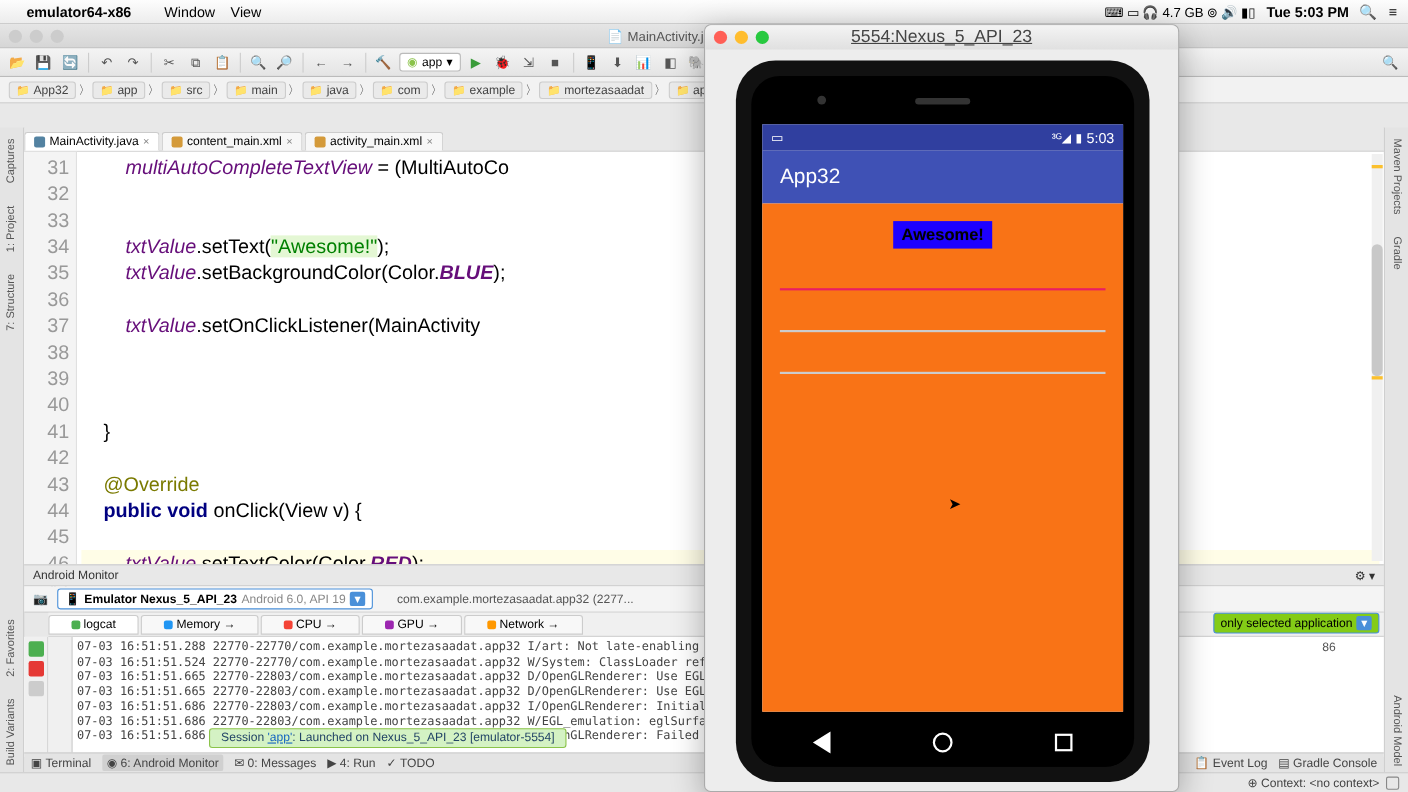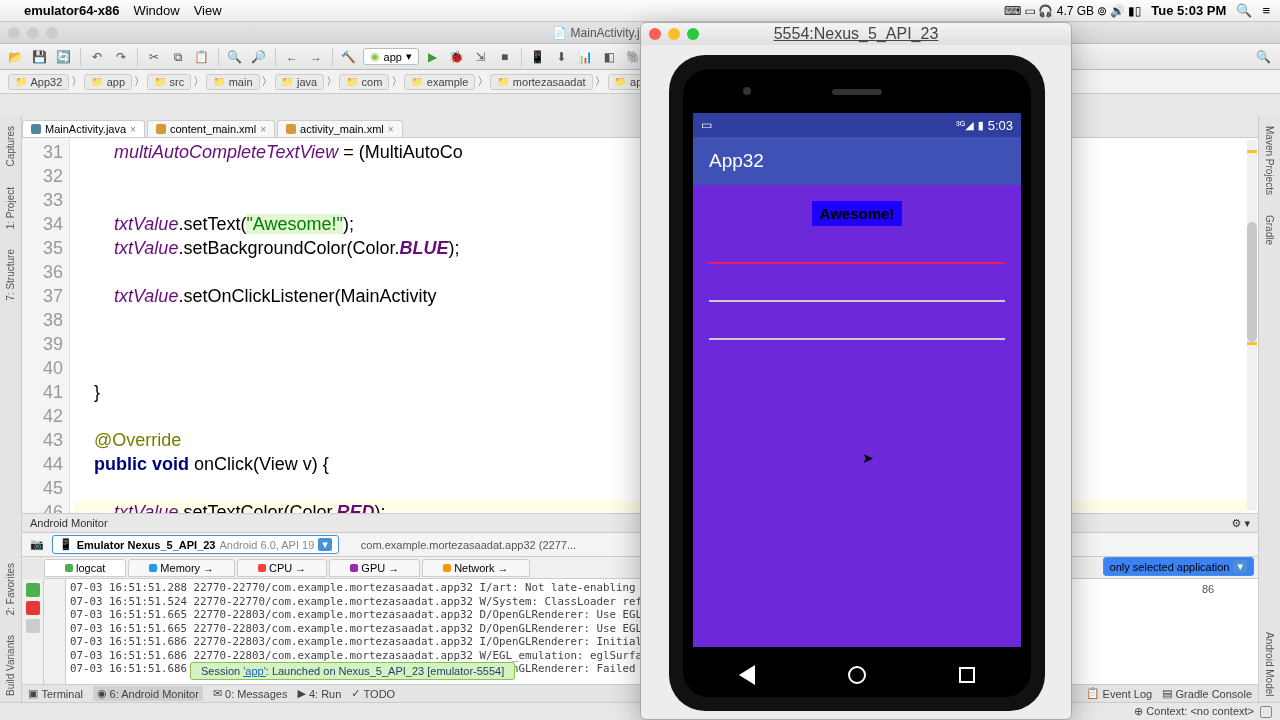--- a/index.html
+++ b/index.html
@@ -1,21 +1,21 @@
 <!DOCTYPE html>
 <html><head>
 <meta charset="utf-8">
 <style>
 * { margin: 0; padding: 0; box-sizing: border-box; font-family: -apple-system, "Helvetica Neue", Arial, sans-serif; }
 body { width: 1280px; height: 720px; overflow: hidden; background: #f0f0f0; position: relative; }
 
 
 .mac-menubar { height: 22px; background: linear-gradient(#fdfdfd,#ececec); display:flex; align-items:center; font-size:13px; padding:0 10px; border-bottom:1px solid #c8c8c8; }
 .mac-menubar .apple { font-size:15px; margin-right:14px; }
-.mac-menubar .app-name { font-weight:bold; margin-right:14px; }
+.mac-menubar .app-name { font-weight:bold; margin-right:30px; }
 .mac-menubar .menu-item { margin-right:14px; }
 .mac-menubar .spacer { flex:1; }
 .mac-menubar .status { font-size:12px; margin-left:10px; display:flex; align-items:center; gap:3px;}
 .mac-menubar .clock { font-weight:600; margin-left:10px; }
 .status-icon { display:inline-block; }
 
 
 .ide-window { position:absolute; top:22px; left:0; right:0; bottom:0; background:#e8e8e8; }
 
 
@@ -64,21 +64,21 @@
 .monitor-header{ position:absolute; left:22px; right:22px; top:491px; height:20px; background:#e8e8e8; border-top:1px solid #ccc; border-bottom:1px solid #ccc; font-size:11px; color:#333; padding:3px 8px;}
 .monitor-toolbar{ position:absolute; left:22px; right:22px; top:511px; height:24px; background:#f4f4f4; border-bottom:1px solid #ccc; display:flex; align-items:center; padding:0 6px; gap:6px; font-size:11px;}
 .device-select{ background:#fff; border:1px solid #4a90d9; border-radius:3px; padding:2px 6px; display:flex; align-items:center; gap:4px; min-width:280px;}
 .device-select .arrow{ margin-left:auto; background:#4a90d9; color:#fff; padding:0 4px; border-radius:2px;}
 .proc-select{ color:#555; margin-left:16px;}
 .monitor-tabs{ position:absolute; left:44px; right:22px; top:535px; height:22px; background:#f0f0f0; display:flex; align-items:center; gap:2px; font-size:11px; border-bottom:1px solid #ccc;}
 .mtab{ padding:2px 20px; border:1px solid #ccc; background:#f8f8f8; border-radius:3px 3px 0 0; display:flex; align-items:center; gap:3px;}
 .mtab.active{ background:#fff;}
 .mtab .dot{width:8px;height:8px;border-radius:2px;display:inline-block;}
 .loglevel{ margin-left:auto; margin-right:8px; color:#555;}
-.filter-select{ position:absolute; right:4px; top:0; background:#3b82f6; border:1px solid #4a90d9; padding:2px 6px; border-radius:3px; display:flex; align-items:center; gap:4px;}
+.filter-select{ position:absolute; right:4px; top:0; background:#84cc16; border:1px solid #4a90d9; padding:2px 6px; border-radius:3px; display:flex; align-items:center; gap:4px;}
 .filter-select .arrow{background:#4a90d9;color:#fff;padding:0 4px;border-radius:2px;}
 
 .monitor-body{ position:absolute; left:22px; right:22px; top:557px; bottom:32px; background:#fff; display:flex; font-size:11px;}
 .monitor-side{ width:22px; background:#f0f0f0; border-right:1px solid #ccc; display:flex; flex-direction:column; align-items:center; gap:4px; padding-top:4px;}
 .monitor-side .micon{ width:14px;height:14px; background:#ccc; border-radius:2px;}
 .monitor-side .micon.green{background:#4caf50;} .monitor-side .micon.red{background:#e53935;}
 .monitor-side2{ width:22px; background:#f0f0f0; border-right:1px solid #ccc; display:flex; flex-direction:column; align-items:center; gap:4px; padding-top:4px;}
 .log-lines{ flex:1; font-family:Menlo,Consolas,monospace; font-size:10.8px; line-height:13.5px; padding:2px 4px; color:#444; white-space:pre; overflow:hidden;}
 .monitor-right-info{ width:60px; padding:4px; color:#555;}
 
@@ -105,21 +105,21 @@
 .phone-frame{ position:absolute; top:32px; left:28px; width:376px; height:656px; background:#111; border-radius:36px; padding:14px; }
 .phone-inner{ width:100%; height:100%; background:#000; border-radius:26px; position:relative; overflow:hidden;}
 .speaker{ position:absolute; top:20px; left:50%; transform:translateX(-50%); width:50px; height:6px; background:#333; border-radius:3px;}
 .camera{ position:absolute; top:18px; left:60px; width:8px;height:8px;background:#333;border-radius:50%;}
 
 .screen{ position:absolute; top:44px; left:10px; right:10px; bottom:50px; background:#fafafa; display:flex; flex-direction:column;}
 .android-status{ height:24px; background:#303f9f; display:flex; align-items:center; padding:0 8px; color:#fff; font-size:12px;}
 .android-status .sp{flex:1;}
 .android-status .ico{ margin-left:4px; font-size:11px;}
 .app-bar{ height:48px; background:#3f51b5; color:#fff; display:flex; align-items:center; padding:0 16px; font-size:19px; font-weight:500;}
-.app-content{ flex:1; background:#6d28d9; padding:16px; display:flex; flex-direction:column; align-items:center; gap:20px;}
+.app-content{ flex:1; background:#f97316; padding:16px; display:flex; flex-direction:column; align-items:center; gap:20px;}
 .awesome-btn{ background:#1d00ff; color:#3a3aff; font-weight:bold; padding:4px 8px; font-size:15px; font-family:sans-serif; text-shadow:0 0 1px rgba(0,0,0,.3);}
 .awesome-btn span{color:#000;}
 .edit-line{ width:100%; height:2px; background:#ccc; margin-top:16px;}
 .edit-line.focused{ background:#e91e63;}
 
 .nav-bar{ position:absolute; bottom:0; left:10px; right:10px; height:44px; background:#000; display:flex; align-items:center; justify-content:space-around;}
 .nav-back{ width:0;height:0;border-top:10px solid transparent;border-bottom:10px solid transparent;border-right:16px solid #fff;}
 .nav-home{ width:18px;height:18px;border:2px solid #fff;border-radius:50%;}
 .nav-recent{ width:16px;height:16px;border:2px solid #fff;}
 

